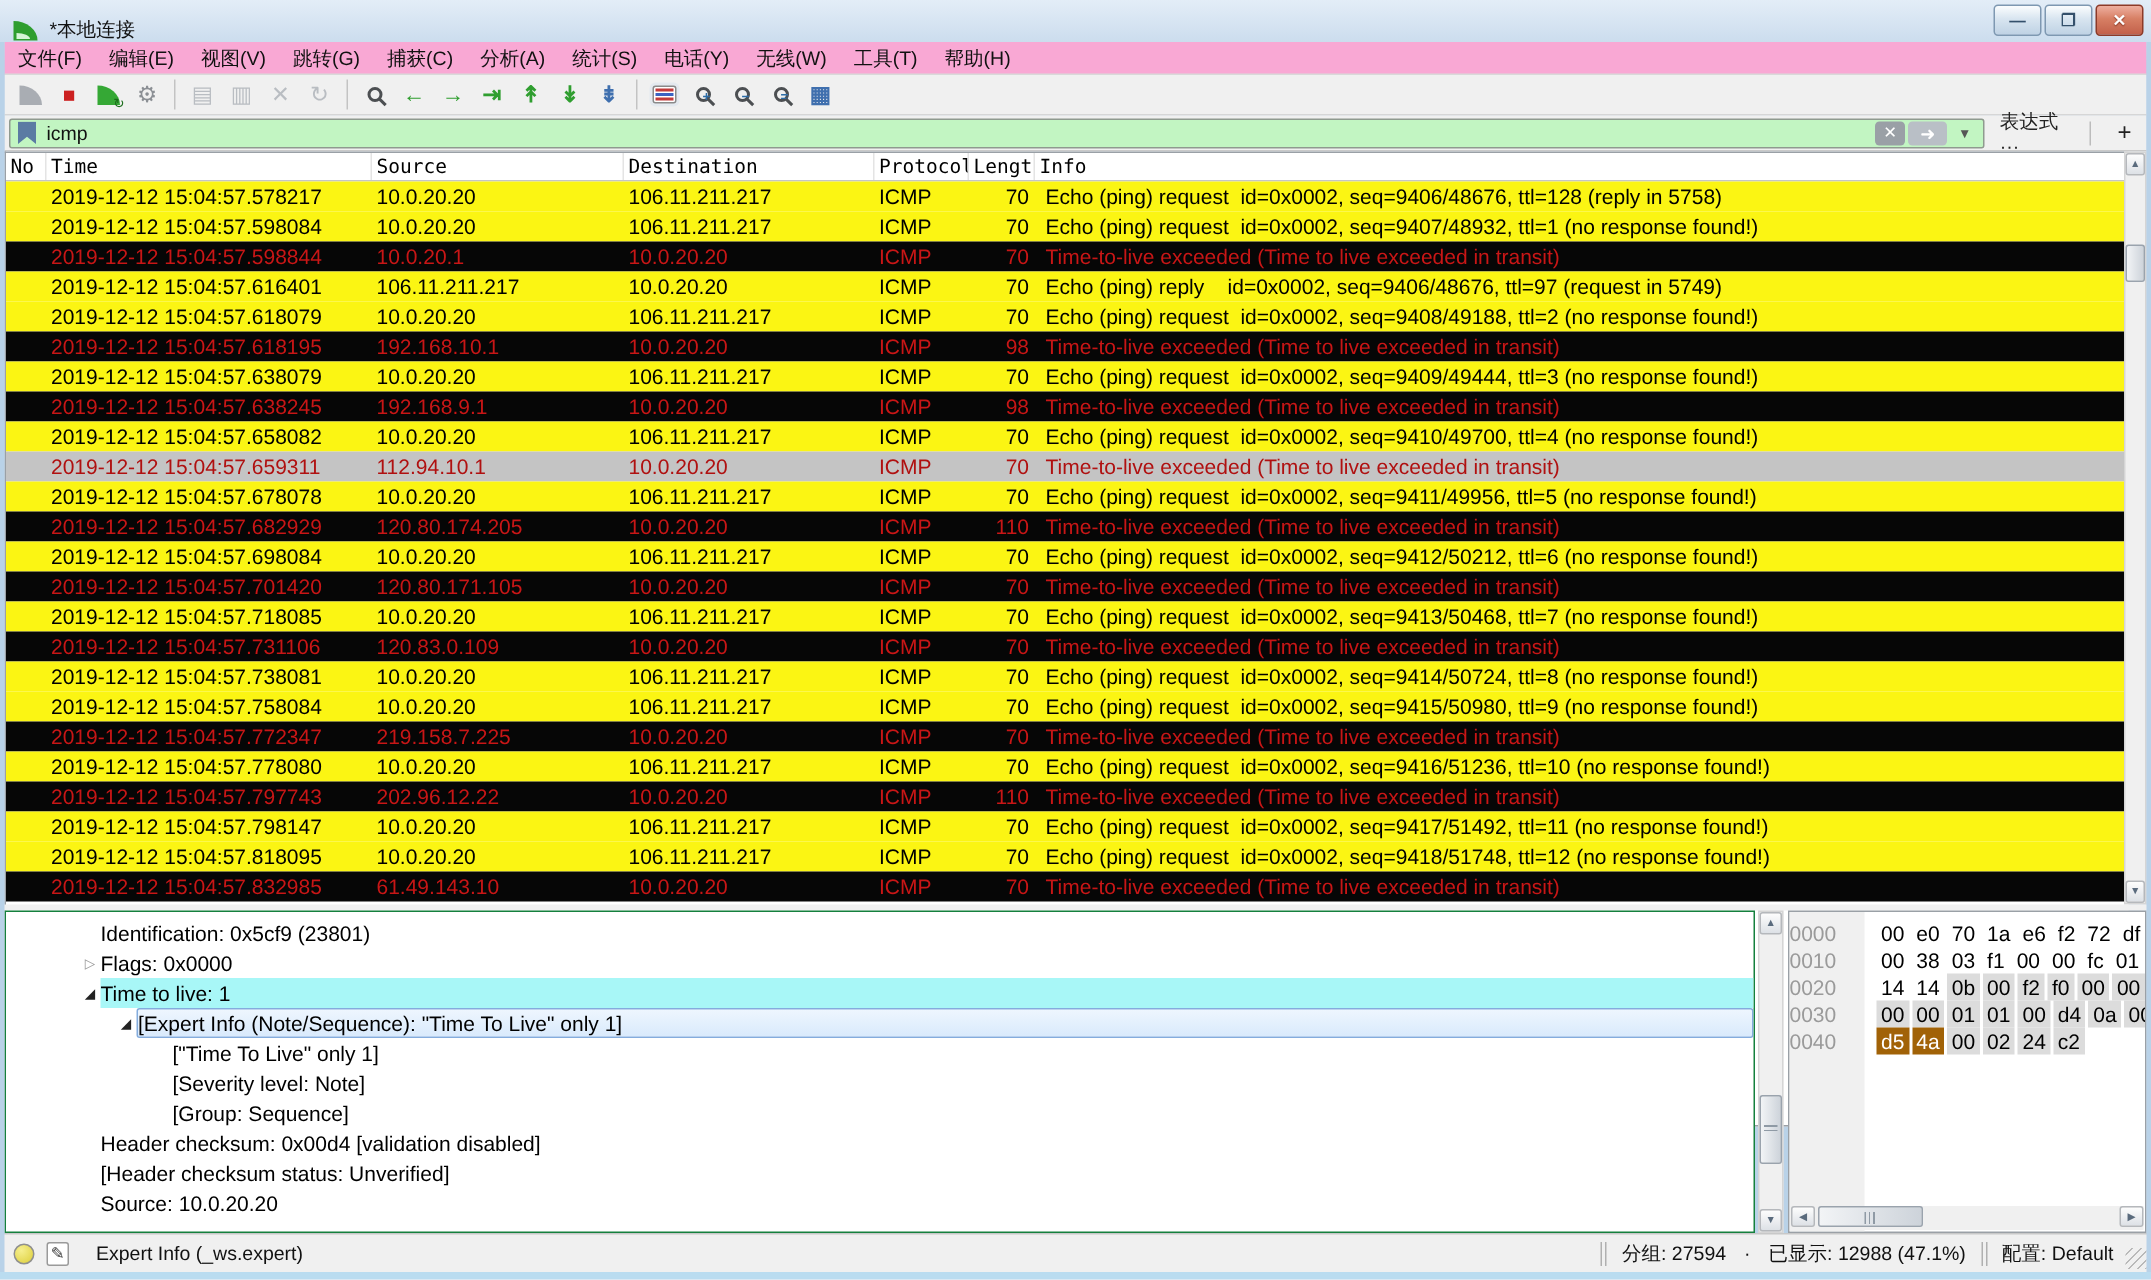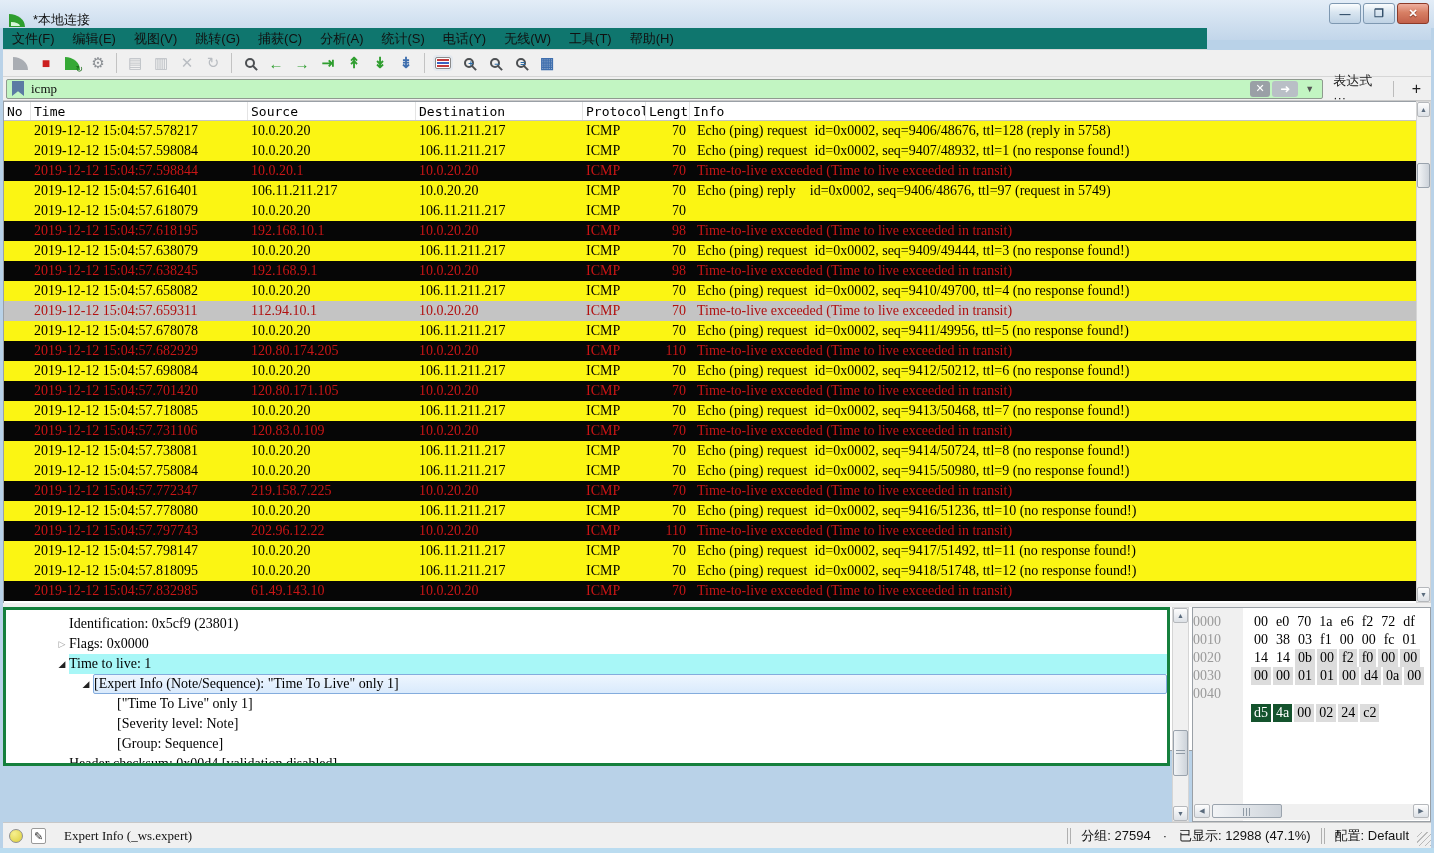--- a/index.html
+++ b/index.html
@@ -1,33 +1,33 @@
 <!DOCTYPE html>
 <html><head>
 <meta charset="utf-8">
 <style>
   html,body{margin:0;padding:0;background:#e8eef5;}
   *{box-sizing:border-box;}
   #app{position:relative;width:1434px;height:853px;background:#b9d2e8;font-family:"Liberation Sans",sans-serif;overflow:hidden;}
-  .mono{font-family:Liberation Serif, serif;}
+  .mono{font-family:Liberation Sans, sans-serif;}
 
   
   #titlebar{position:absolute;left:0;top:0;width:1434px;height:40px;
     background:linear-gradient(#e3edf7,#cfdfef 60%,#c2d6ea);display:flex;align-items:center;}
   #title-icon{width:16px;height:13px;margin:0 8px 0 9px;background:#2f9e2f;border-radius:0 100% 0 0;position:relative;}
   #title-icon::after{content:"";position:absolute;left:2px;bottom:1px;width:9px;height:4px;background:#d7f5d7;border-radius:0 100% 0 0;}
   #title-text{font-size:13px;color:#111;}
   #win-buttons{position:absolute;right:5px;top:3px;display:flex;gap:2px;}
   .win-btn{width:32px;height:21px;border:1px solid #7e98b1;border-radius:3px;
     background:linear-gradient(#fbfdfe,#d8e5f0 45%,#bfd2e4);display:flex;align-items:center;justify-content:center;
     font-size:11px;color:#34506b;font-weight:bold;}
   .win-btn.close{background:linear-gradient(#eeaf9f,#d77f64 45%,#c2604a);border-color:#8c3a28;color:#fff;text-shadow:0 1px 1px #7c2b1a;}
 
   
-  #menubar{position:absolute;left:3px;top:28px;width:1204px;height:22px;background:#0f766e;border-bottom:1px solid #d9d9d9;display:flex;align-items:center;}
+  #menubar{position:absolute;left:3px;top:28px;width:1428px;height:22px;background:#f9a8d4;border-bottom:1px solid #d9d9d9;display:flex;align-items:center;}
   .menu-item{padding:0 9px;font-size:13px;line-height:21px;color:#111;}
 
   
   #toolbar{position:absolute;left:3px;top:50px;width:1428px;height:27px;background:#f0f0f0;border-bottom:1px solid #d6d6d6;display:flex;align-items:center;padding-left:4px;}
   .tb-icon{width:24px;height:22px;display:flex;align-items:center;justify-content:center;margin:0 1px;font-size:15px;position:relative;}
   .tb-sep{width:1px;height:20px;background:#c3c3c3;margin:0 5px;}
   .fin{width:15px;height:13px;border-radius:0 100% 0 0;}
   .fin-gray{background:#a9adb3;}
   .fin-green{background:#35a835;}
   .fin-green::after{content:"↻";position:absolute;right:1px;bottom:0;font-size:9px;color:#1b6d1b;}
@@ -75,21 +75,21 @@
   #pl-vscroll{position:absolute;right:3px;top:101px;width:15px;height:502px;background:#f0f0f0;border:1px solid #d5d5d5;}
   .sb-btn{position:absolute;left:0;width:13px;height:15px;background:linear-gradient(#fdfdfd,#dde1e6);border:1px solid #b5b8bc;border-radius:2px;color:#5a6b7d;font-size:7px;display:flex;align-items:center;justify-content:center;}
   .sb-thumb{position:absolute;left:0;width:13px;background:linear-gradient(90deg,#f2f4f6,#cdd3da);border:1px solid #9aa3ad;border-radius:2px;}
   .grip{position:absolute;left:2px;top:50%;width:9px;height:6px;margin-top:-3px;
     background:repeating-linear-gradient(#8f9aa5 0 1px,transparent 1px 3px);}
 
   
   #splitter{position:absolute;left:0;top:603px;width:1434px;height:4px;background:#f0f0f0;}
 
   
-  #details{position:absolute;left:3px;top:607px;width:1167px;height:159px;background:#fff;border:3px solid #15803d;overflow:hidden;
+  #details{position:absolute;left:3px;top:607px;width:1167px;height:215px;background:#fff;border:1px solid #15803d;overflow:hidden;
     font-size:14px;}
   .drow{height:20px;line-height:20px;display:flex;white-space:pre;}
   .dexp{width:14px;text-align:center;flex:0 0 14px;}
   .dexp.collapsed{color:#9a9a9a;font-size:9px;}
   .dexp.expanded{color:#222;font-size:9px;}
   .dlabel{flex:1 1 auto;overflow:hidden;}
   .drow.fld-sel .dlabel{background:#a8f7f7;}
   .drow.expert .dlabel{background:linear-gradient(#eef6fe,#d9eafc);border:1px solid #84acdd;border-radius:2px;line-height:18px;}
 
   #details-vscroll{position:absolute;left:1172px;top:607px;width:17px;height:215px;background:#f0f0f0;border:1px solid #d5d5d5;}
@@ -97,21 +97,21 @@
   #details-vscroll .sb-thumb{width:15px;}
 
   
   #hexpane{position:absolute;left:1192px;top:607px;width:239px;height:215px;background:#fff;border:1px solid #9aa0a6;overflow:hidden;font-size:14px;}
   #hex-offsets{position:absolute;left:0;top:0;width:50px;height:100%;background:#f0f0f0;}
   .hrow{height:18px;line-height:18px;white-space:pre;display:flex;}
   .hoff{width:50px;flex:0 0 50px;color:#9a9a9a;padding-left:0;}
   .hbytes{padding-left:8px;}
   .hb{display:inline-block;padding:0 3px;margin-right:2px;}
   .hb.g{background:#dcdcdc;}
-  .hb.s{background:#14532d;color:#fff;margin-top:19px;}
+  .hb.s{background:#a16207;color:#fff;}
   #hex-hscroll{position:absolute;left:1px;bottom:1px;width:235px;height:16px;background:#f0f0f0;}
   #hex-hscroll .sb-btn{height:14px;top:0;}
   #hex-hscroll .sb-thumb{height:14px;top:0;}
   .hgrip{position:absolute;top:3px;left:50%;width:8px;height:8px;margin-left:-4px;
     background:repeating-linear-gradient(90deg,#8f9aa5 0 1px,transparent 1px 3px);}
 
   
   #statusbar{position:absolute;left:0;top:822px;width:1434px;height:26px;background:#f0f0f0;border-top:1px solid #c8c8c8;display:flex;align-items:center;font-size:13px;color:#111;}
   #expert-dot{width:14px;height:14px;border-radius:50%;background:radial-gradient(circle at 35% 30%,#f6ef8f,#ddcf3a);border:1px solid #8f8f8f;margin:0 8px 0 9px;}
   #comment-icon{width:15px;height:16px;background:#fff;border:1px solid #9a9a9a;border-radius:2px;margin-right:18px;position:relative;font-size:11px;line-height:14px;text-align:center;color:#333;}
@@ -253,21 +253,21 @@
         <div class="hc">Destination</div>
         <div class="hc">Protocol</div>
         <div class="hc">Length</div>
         <div class="hc">Info</div>
       </div>
     <div id="pl-rows" class="mono">
         <div class="prow pl-grid y"><div class="c"></div><div class="c">2019-12-12 15:04:57.578217</div><div class="c">10.0.20.20</div><div class="c">106.11.211.217</div><div class="c">ICMP</div><div class="c len">70</div><div class="c info">Echo (ping) request  id=0x0002, seq=9406/48676, ttl=128 (reply in 5758)</div></div>
         <div class="prow pl-grid y"><div class="c"></div><div class="c">2019-12-12 15:04:57.598084</div><div class="c">10.0.20.20</div><div class="c">106.11.211.217</div><div class="c">ICMP</div><div class="c len">70</div><div class="c info">Echo (ping) request  id=0x0002, seq=9407/48932, ttl=1 (no response found!)</div></div>
         <div class="prow pl-grid b"><div class="c"></div><div class="c">2019-12-12 15:04:57.598844</div><div class="c">10.0.20.1</div><div class="c">10.0.20.20</div><div class="c">ICMP</div><div class="c len">70</div><div class="c info">Time-to-live exceeded (Time to live exceeded in transit)</div></div>
         <div class="prow pl-grid y"><div class="c"></div><div class="c">2019-12-12 15:04:57.616401</div><div class="c">106.11.211.217</div><div class="c">10.0.20.20</div><div class="c">ICMP</div><div class="c len">70</div><div class="c info">Echo (ping) reply    id=0x0002, seq=9406/48676, ttl=97 (request in 5749)</div></div>
-        <div class="prow pl-grid y"><div class="c"></div><div class="c">2019-12-12 15:04:57.618079</div><div class="c">10.0.20.20</div><div class="c">106.11.211.217</div><div class="c">ICMP</div><div class="c len">70</div></div>
+        <div class="prow pl-grid y"><div class="c"></div><div class="c">2019-12-12 15:04:57.618079</div><div class="c">10.0.20.20</div><div class="c">106.11.211.217</div><div class="c">ICMP</div><div class="c len">70</div><div class="c info">Echo (ping) request  id=0x0002, seq=9408/49188, ttl=2 (no response found!)</div></div>
         <div class="prow pl-grid b"><div class="c"></div><div class="c">2019-12-12 15:04:57.618195</div><div class="c">192.168.10.1</div><div class="c">10.0.20.20</div><div class="c">ICMP</div><div class="c len">98</div><div class="c info">Time-to-live exceeded (Time to live exceeded in transit)</div></div>
         <div class="prow pl-grid y"><div class="c"></div><div class="c">2019-12-12 15:04:57.638079</div><div class="c">10.0.20.20</div><div class="c">106.11.211.217</div><div class="c">ICMP</div><div class="c len">70</div><div class="c info">Echo (ping) request  id=0x0002, seq=9409/49444, ttl=3 (no response found!)</div></div>
         <div class="prow pl-grid b"><div class="c"></div><div class="c">2019-12-12 15:04:57.638245</div><div class="c">192.168.9.1</div><div class="c">10.0.20.20</div><div class="c">ICMP</div><div class="c len">98</div><div class="c info">Time-to-live exceeded (Time to live exceeded in transit)</div></div>
         <div class="prow pl-grid y"><div class="c"></div><div class="c">2019-12-12 15:04:57.658082</div><div class="c">10.0.20.20</div><div class="c">106.11.211.217</div><div class="c">ICMP</div><div class="c len">70</div><div class="c info">Echo (ping) request  id=0x0002, seq=9410/49700, ttl=4 (no response found!)</div></div>
         <div class="prow pl-grid sel"><div class="c"></div><div class="c">2019-12-12 15:04:57.659311</div><div class="c">112.94.10.1</div><div class="c">10.0.20.20</div><div class="c">ICMP</div><div class="c len">70</div><div class="c info">Time-to-live exceeded (Time to live exceeded in transit)</div></div>
         <div class="prow pl-grid y"><div class="c"></div><div class="c">2019-12-12 15:04:57.678078</div><div class="c">10.0.20.20</div><div class="c">106.11.211.217</div><div class="c">ICMP</div><div class="c len">70</div><div class="c info">Echo (ping) request  id=0x0002, seq=9411/49956, ttl=5 (no response found!)</div></div>
         <div class="prow pl-grid b"><div class="c"></div><div class="c">2019-12-12 15:04:57.682929</div><div class="c">120.80.174.205</div><div class="c">10.0.20.20</div><div class="c">ICMP</div><div class="c len">110</div><div class="c info">Time-to-live exceeded (Time to live exceeded in transit)</div></div>
         <div class="prow pl-grid y"><div class="c"></div><div class="c">2019-12-12 15:04:57.698084</div><div class="c">10.0.20.20</div><div class="c">106.11.211.217</div><div class="c">ICMP</div><div class="c len">70</div><div class="c info">Echo (ping) request  id=0x0002, seq=9412/50212, ttl=6 (no response found!)</div></div>
         <div class="prow pl-grid b"><div class="c"></div><div class="c">2019-12-12 15:04:57.701420</div><div class="c">120.80.171.105</div><div class="c">10.0.20.20</div><div class="c">ICMP</div><div class="c len">70</div><div class="c info">Time-to-live exceeded (Time to live exceeded in transit)</div></div>
         <div class="prow pl-grid y"><div class="c"></div><div class="c">2019-12-12 15:04:57.718085</div><div class="c">10.0.20.20</div><div class="c">106.11.211.217</div><div class="c">ICMP</div><div class="c len">70</div><div class="c info">Echo (ping) request  id=0x0002, seq=9413/50468, ttl=7 (no response found!)</div></div>

